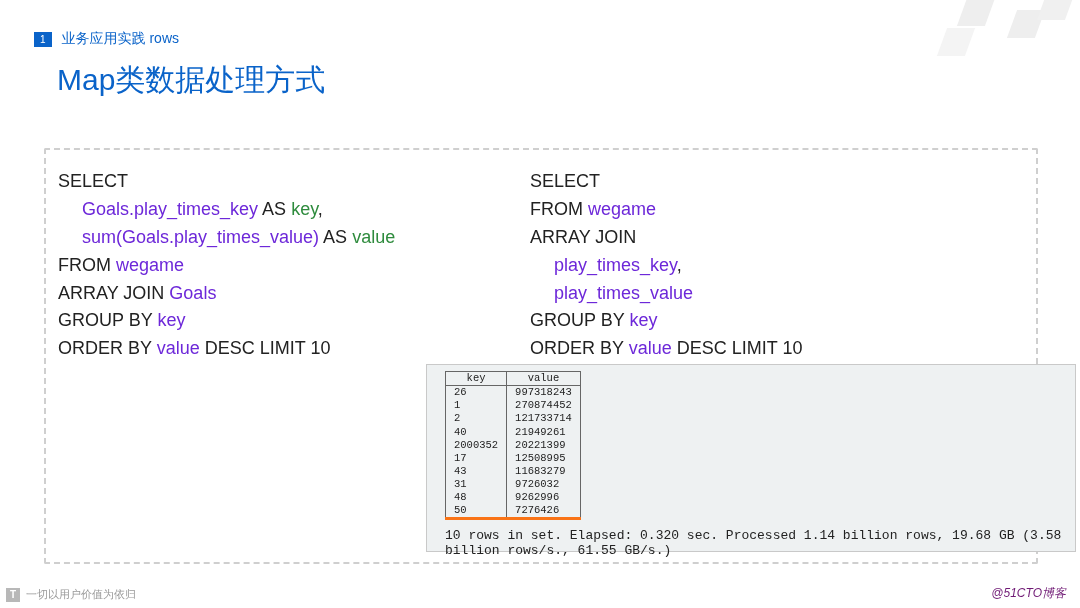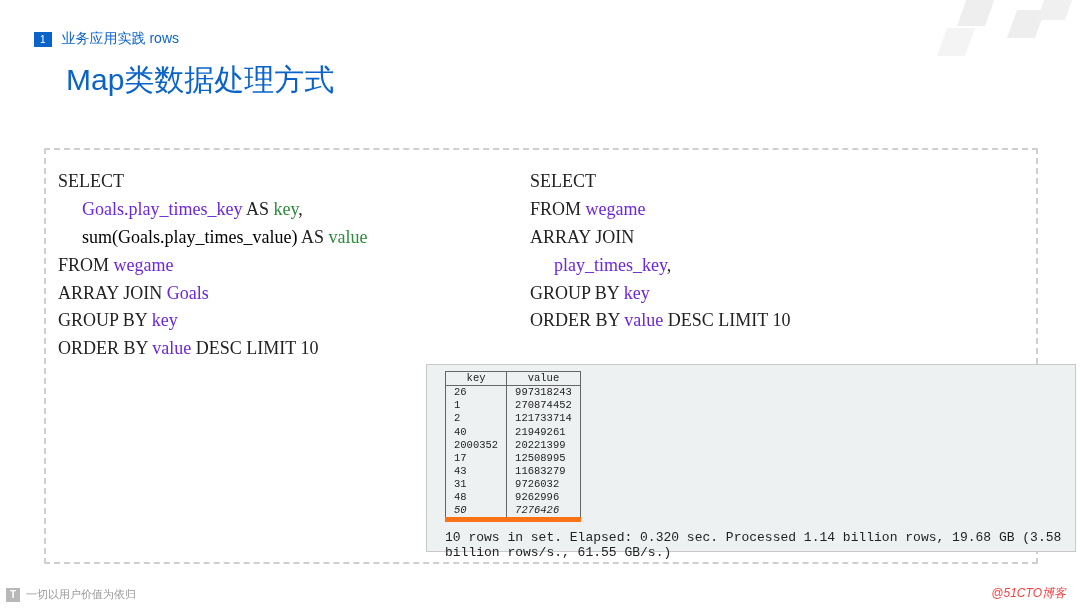--- a/index.html
+++ b/index.html
@@ -15,58 +15,58 @@
   .deco span { position:absolute; background:#eee; width:28px; height:28px; transform:skew(-20deg); }
   .deco .d1 { top:-2px; right:90px; }
   .deco .d2 { top:10px; right:40px; }
   .deco .d3 { top:28px; right:110px; background:#f4f4f4;}
   .deco .d4 { top:-8px; right:10px; background:#f0f0f0;}
 
   
   .crumb { position:absolute; top:30px; left:34px; display:flex; align-items:center; gap:10px; }
   .crumb-badge { background:#0a63c9; color:#fff; font-size:10px; padding:2px 6px; }
   .crumb-text { color:#0a63c9; font-size:14px; }
-  .title { position:absolute; top:60px; left:66px; color:#0a63c9; font-size:30px; font-weight:400; }
+  .title { position:absolute; top:60px; left:57px; color:#0a63c9; font-size:30px; font-weight:400; }
 
   
   .panel {
     position:absolute; left:44px; top:148px; width:994px; height:416px;
     border:2px dashed #cfcfcf; border-radius:2px;
     padding:18px 8px 8px 12px;
   }
   .cols { display:flex; gap:12px; }
-  .col { flex:0 0 460px; font-size:18px; line-height:1.55; color:#333; font-family:Liberation Serif, serif; }
+  .col { flex:0 0 460px; font-size:18px; line-height:1.55; color:#333; font-family:Liberation Sans, sans-serif; }
   .ind { padding-left:24px; display:block; }
   .k-blue  { color:#6d28d9; }
   .k-green { color:#2e8b3d; }
-  .k-gold  { color:#000000; }
+  .k-gold  { color:#6d28d9; }
   .k-dark  { color:#222; }
 
   
   .result {
     position:absolute; left:380px; top:214px;
     width:650px; height:188px;
     background:#eef1f2; border:1px solid #c9c9c9;
     font-family:"Courier New",monospace; font-size:10.5px; color:#222;
     padding:6px 10px 6px 18px;
   }
   .rtable { border-collapse:collapse; margin-bottom:8px; }
   .rtable th, .rtable td {
     border-left:1px solid #666; border-right:1px solid #666;
     padding:0 8px; font-weight:normal;
     line-height:1.25;
   }
   .rtable thead th { border-top:1px solid #666; border-bottom:1px solid #666; text-align:center; }
-  .rtable tbody tr:last-child td { border-bottom:5px solid #f97316;font-style:italic; }
+  .rtable tbody tr:last-child td { border-bottom:3px solid #f97316; }
   .rstatus { font-size:13px; }
 
   
   .foot-left { position:absolute; bottom:6px; left:6px; display:flex; align-items:center; gap:6px; color:#999; font-size:11px; }
   .foot-left .ficon { width:14px; height:14px; background:#b8b8b8; display:flex; align-items:center; justify-content:center; color:#fff; font-size:10px; font-weight:bold; }
-  .foot-right { position:absolute; bottom:6px; right:14px; color:#ef4444; font-size:12px; font-style:italic; }
+  .foot-right { position:absolute; bottom:6px; right:14px; color:#701a75; font-size:12px; font-style:italic; }
 </style>
 </head>
 <body>
 
 <div class="deco">
   <span class="d1"></span>
     <span class="d2"></span>
     <span class="d3"></span>
     <span class="d4"></span>
 </div>
@@ -92,20 +92,21 @@
       <span class="k-dark">GROUP BY </span><span class="k-blue">key</span><br>
       <span class="k-dark">ORDER BY </span><span class="k-blue">value</span><span class="k-dark"> DESC LIMIT 10</span>
     </div>
 
     <div class="col">
       <span class="k-dark">SELECT</span><br>
       <span class="k-dark">FROM </span><span class="k-blue">wegame</span><br>
       <span class="k-dark">ARRAY JOIN</span><br>
       <span class="ind">
         <span class="k-blue">play_times_key</span><span class="k-dark">,</span><br>
+        <span class="k-blue">play_times_value</span>
       </span>
       <span class="k-dark">GROUP BY </span><span class="k-blue">key</span><br>
       <span class="k-dark">ORDER BY </span><span class="k-blue">value</span><span class="k-dark"> DESC LIMIT 10</span>
     </div>
   </div>
 
   <div class="result">
     <table class="rtable">
       <thead>
           <tr>

